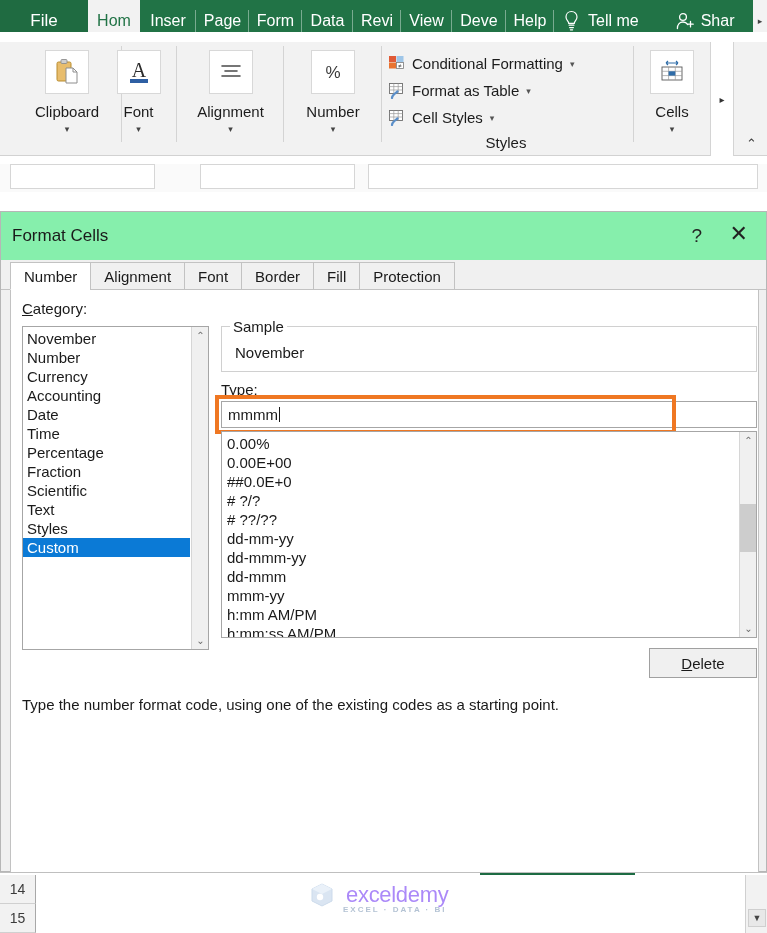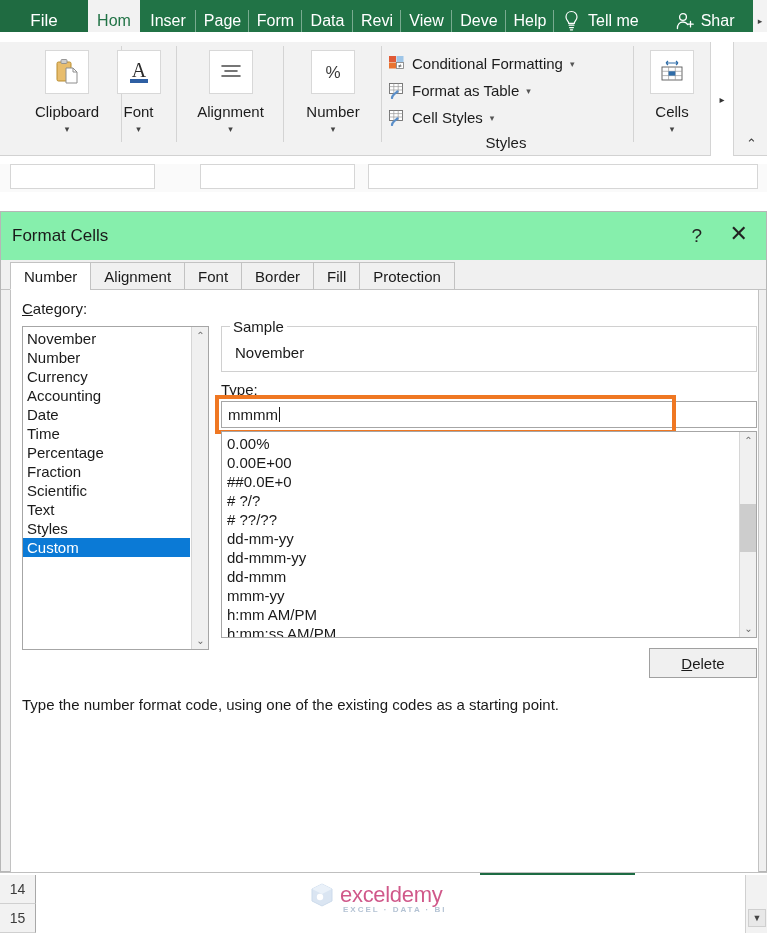--- a/index.html
+++ b/index.html
@@ -233,21 +233,21 @@
     background: #e8e8e8; border: 1px solid #cfcfcf;
     display: flex; align-items: center; justify-content: center; font-size: 9px; color: #444;
   }
   .greenline { position: absolute; left: 480px; top: 0; width: 155px; height: 2px; background: #1d6b43; }
 
   
   .wm {
     position: absolute; left: 310px; top: 882px; display: flex; align-items: center; gap: 6px;
     opacity: .72;
   }
-  .wm-txt { font-size: 22px; color: #be185d; letter-spacing: -.3px; }
+  .wm-txt { font-size: 22px; color: #8b5cf6; letter-spacing: -.3px; margin-left: 6px; }
   .wm-sub { position: absolute; left: 343px; top: 905px; font-size: 8px; color: #b4c3d4; letter-spacing: 2px; font-weight: bold; }
 </style>
 </head>
 <body>
 
 <div id="root">
 
   <div class="ribbon-tabs">
     <div class="tab-file">
         <span>File</span>

